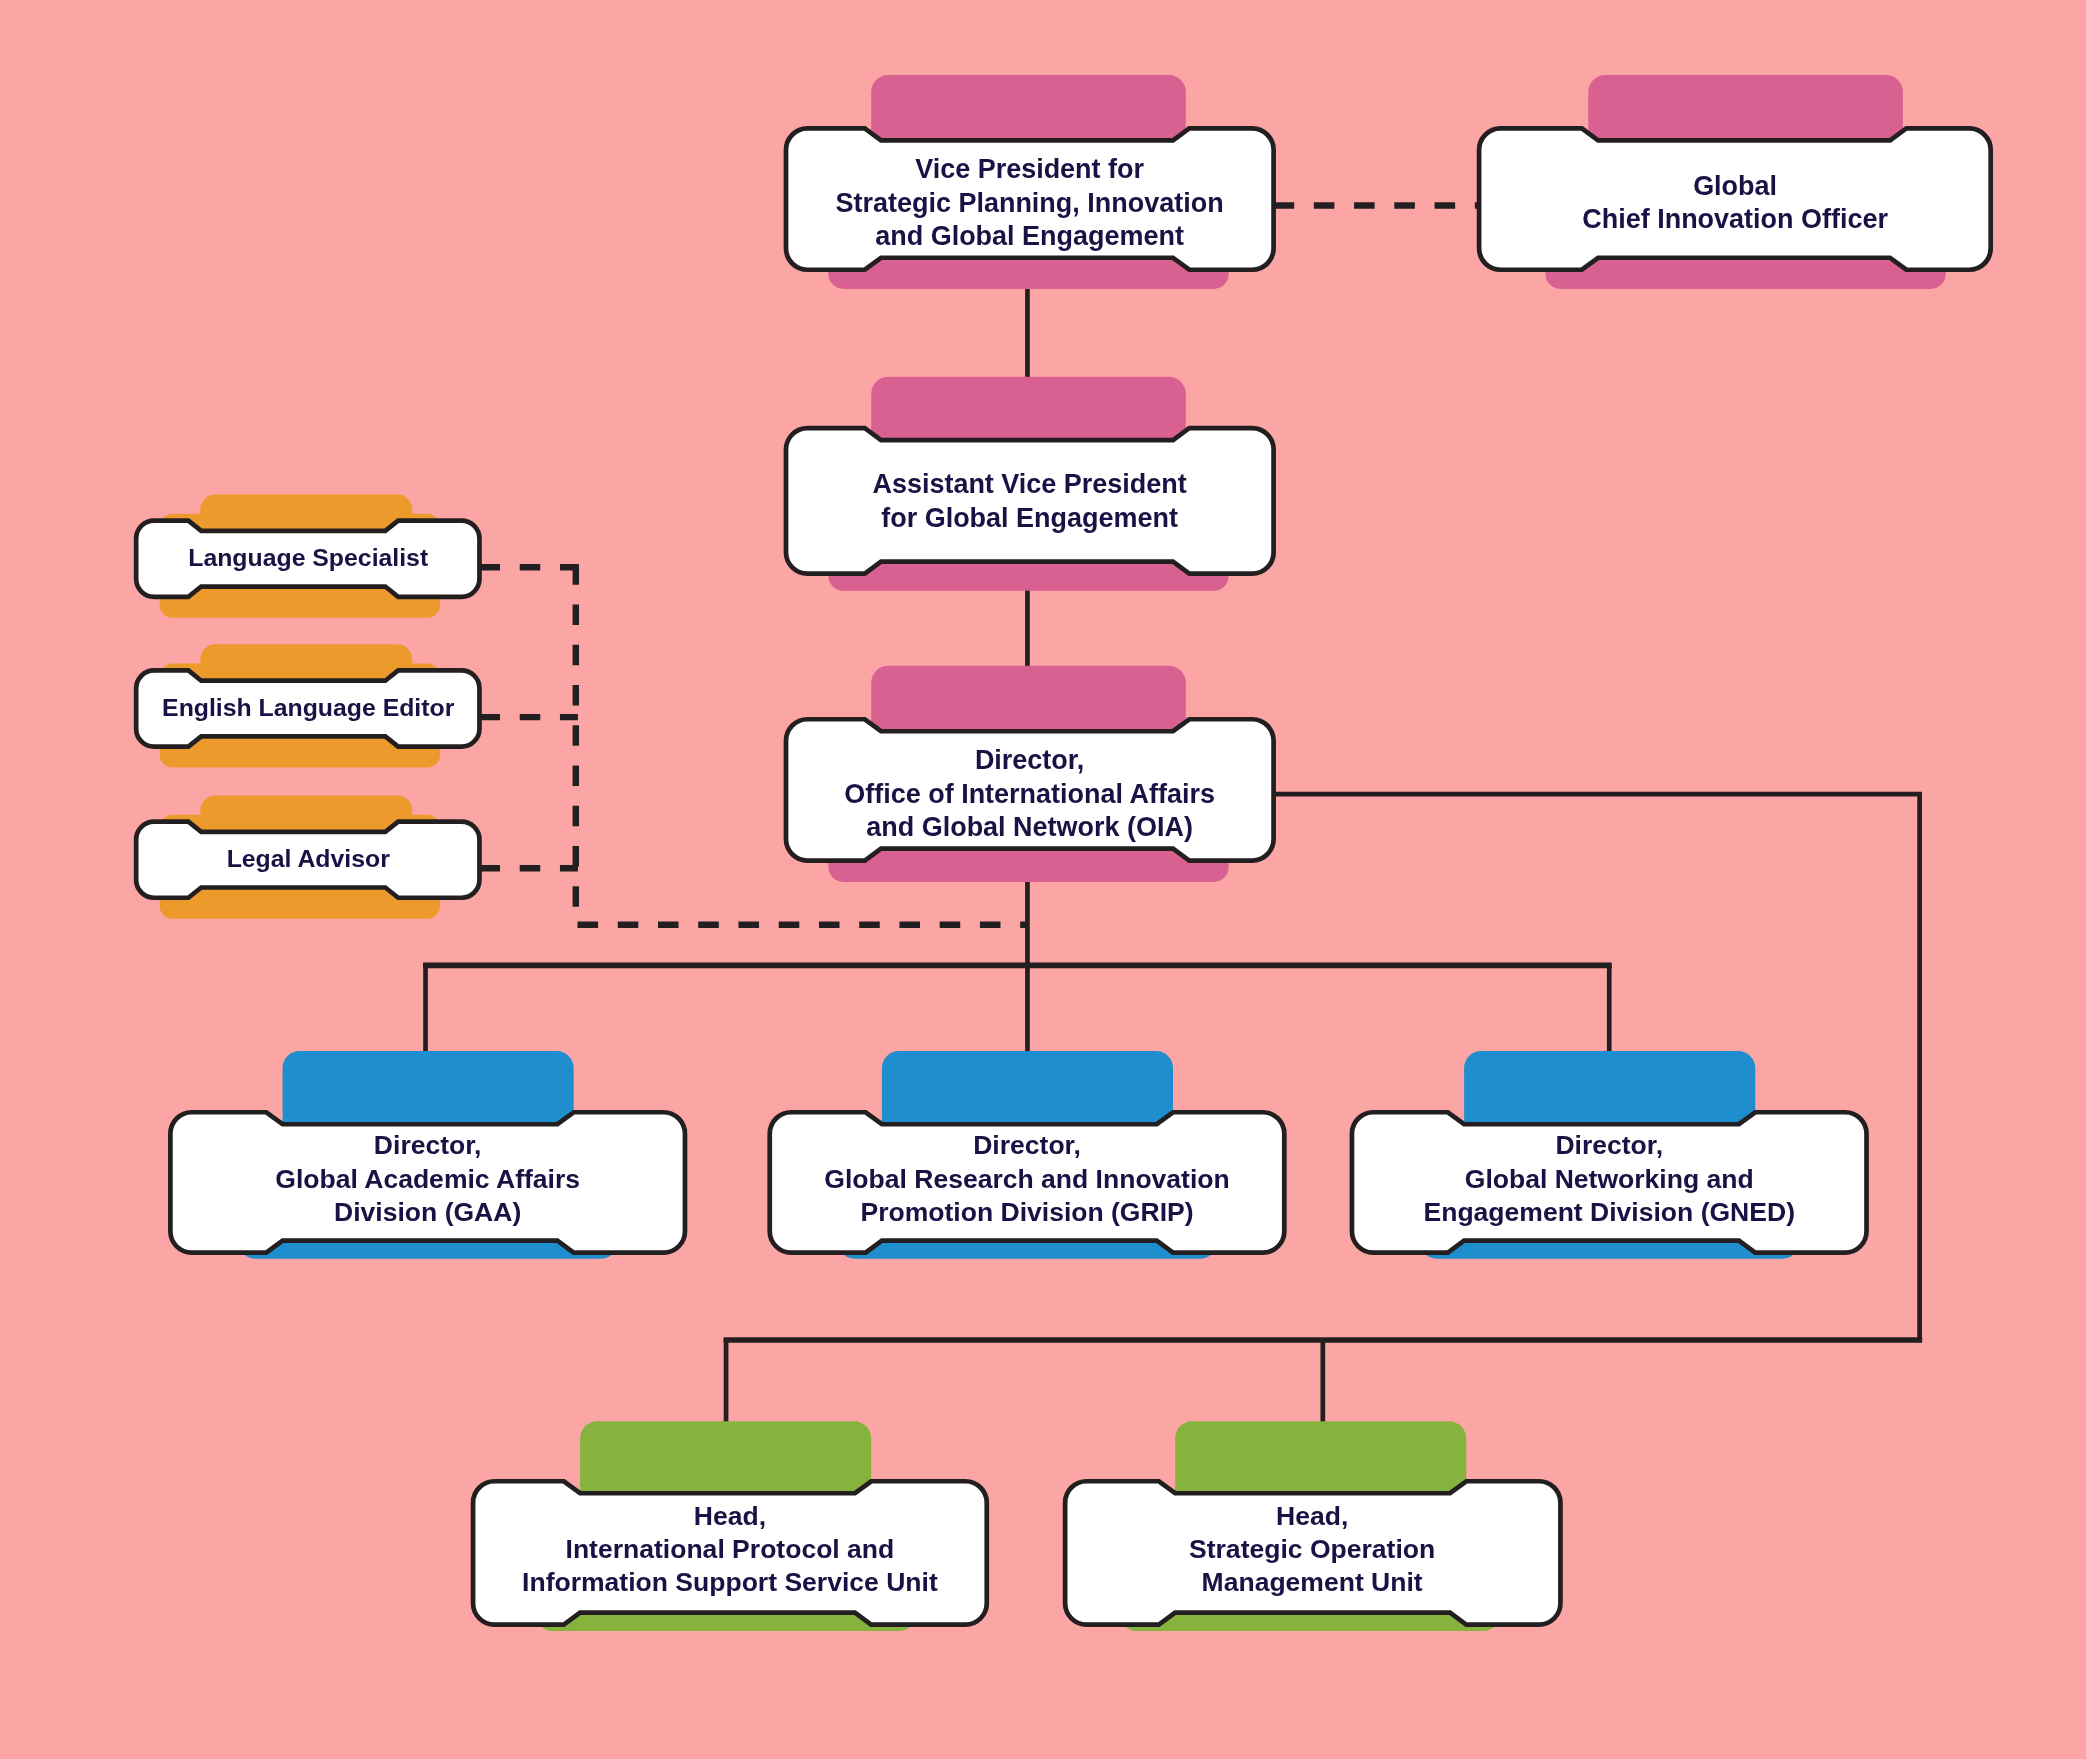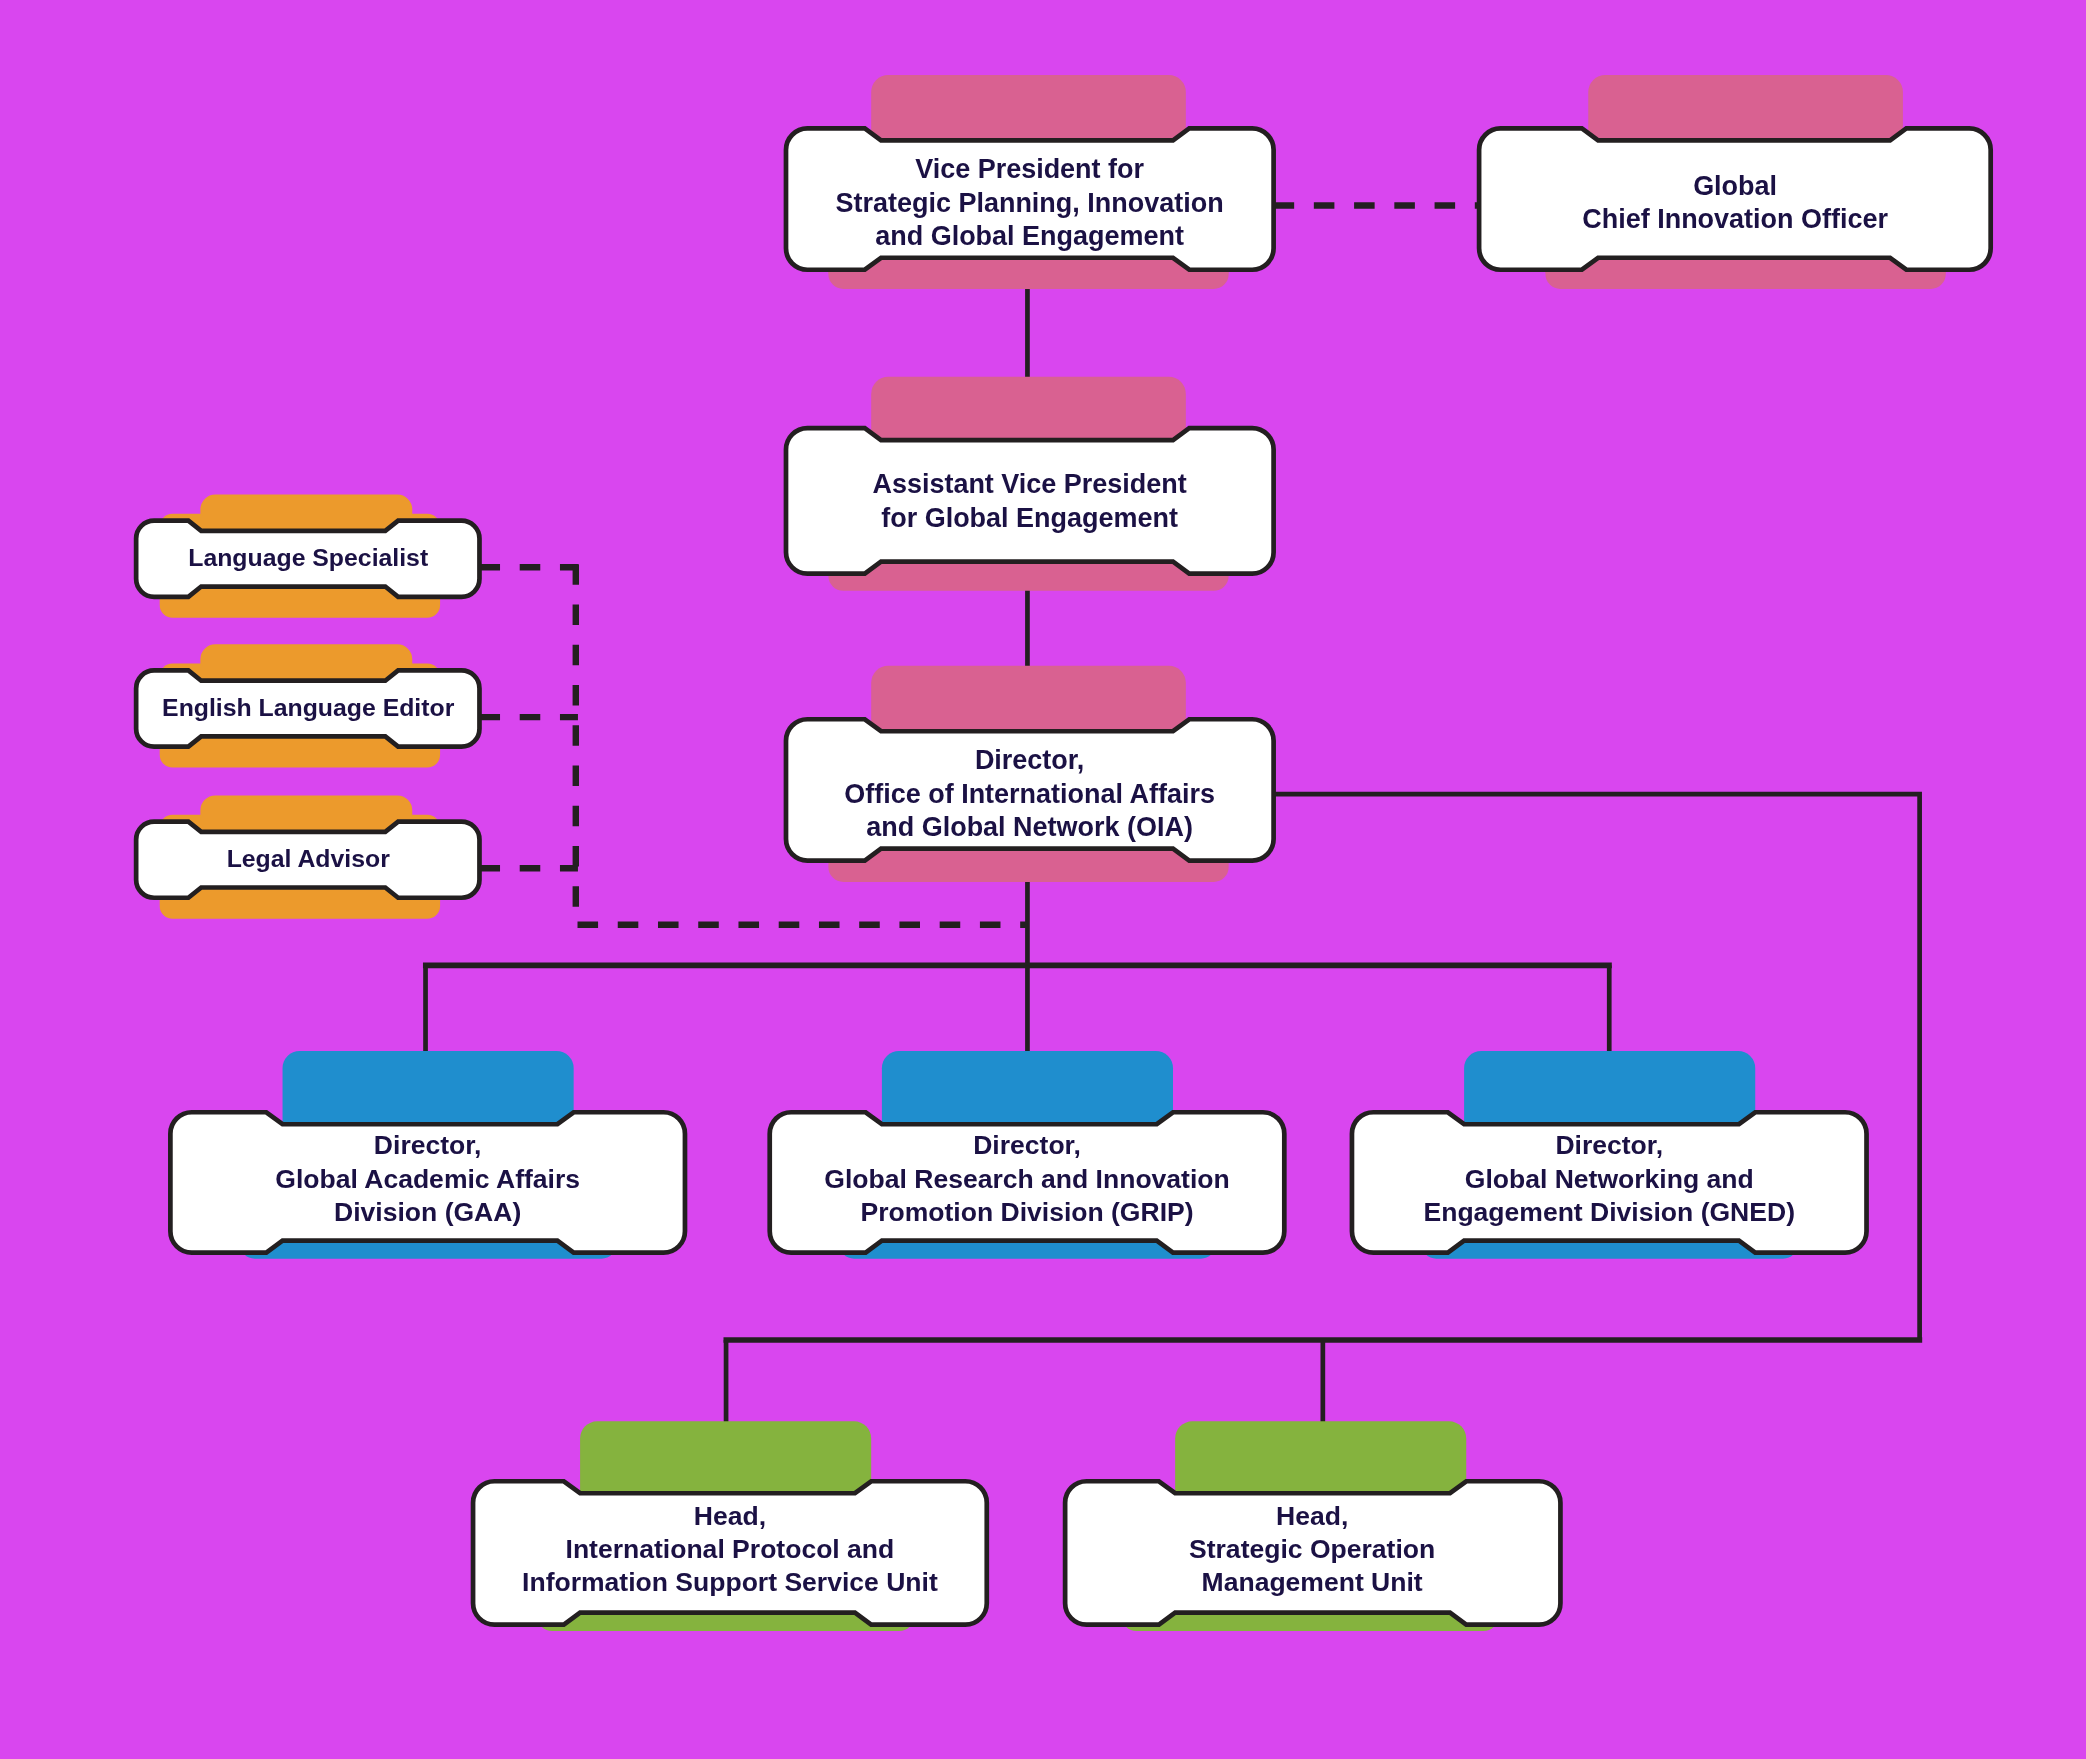--- a/index.html
+++ b/index.html
@@ -4,21 +4,21 @@
 <style>
   html, body {
     margin: 0;
     padding: 0;
     background: #ffffff;
   }
   #canvas {
     position: relative;
     width: 2087px;
     height: 1760px;
-    background: #d946ef;
+    background: #fca5a5;
     font-family: "Liberation Sans", sans-serif;
     overflow: hidden;
   }
   svg#chart {
     position: absolute;
     left: 0;
     top: 0;
     width: 2087px;
     height: 1760px;
   }

